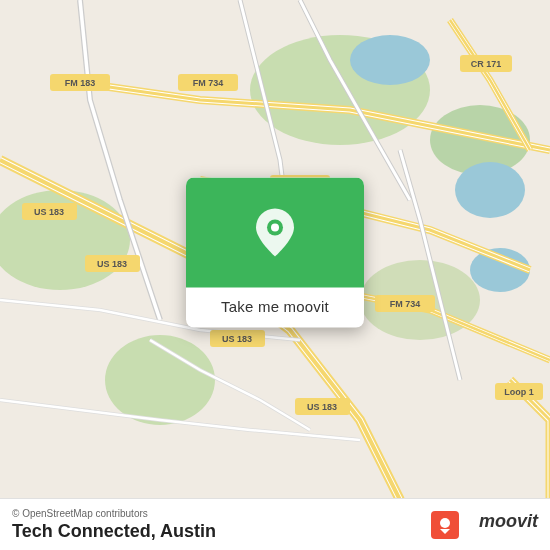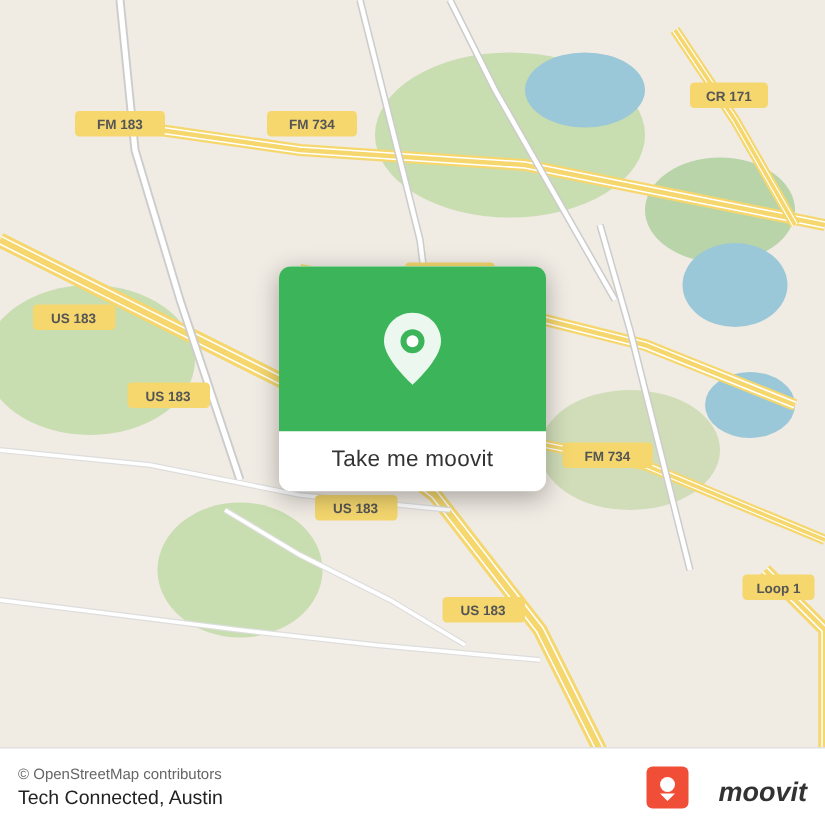--- a/index.html
+++ b/index.html
@@ -80,28 +80,28 @@
       flex-direction: column;
       gap: 2px;
     }
 
     .openstreetmap-credit {
       font-size: 10px;
       color: #666;
     }
 
     .location-label {
-      font-size: 13px;
-      font-weight: 400;
+      font-size: 18px;
+      font-weight: 700;
       color: #222;
     }
 
     .moovit-logo {
       display: flex;
-      align-items: flex-end;
+      align-items: flex-start;
       gap: 20px;
     }
 
     .moovit-icon {
       width: 28px;
       height: 28px;
       background-color: #f04e37;
       border-radius: 4px;
       display: flex;
       align-items: center;

